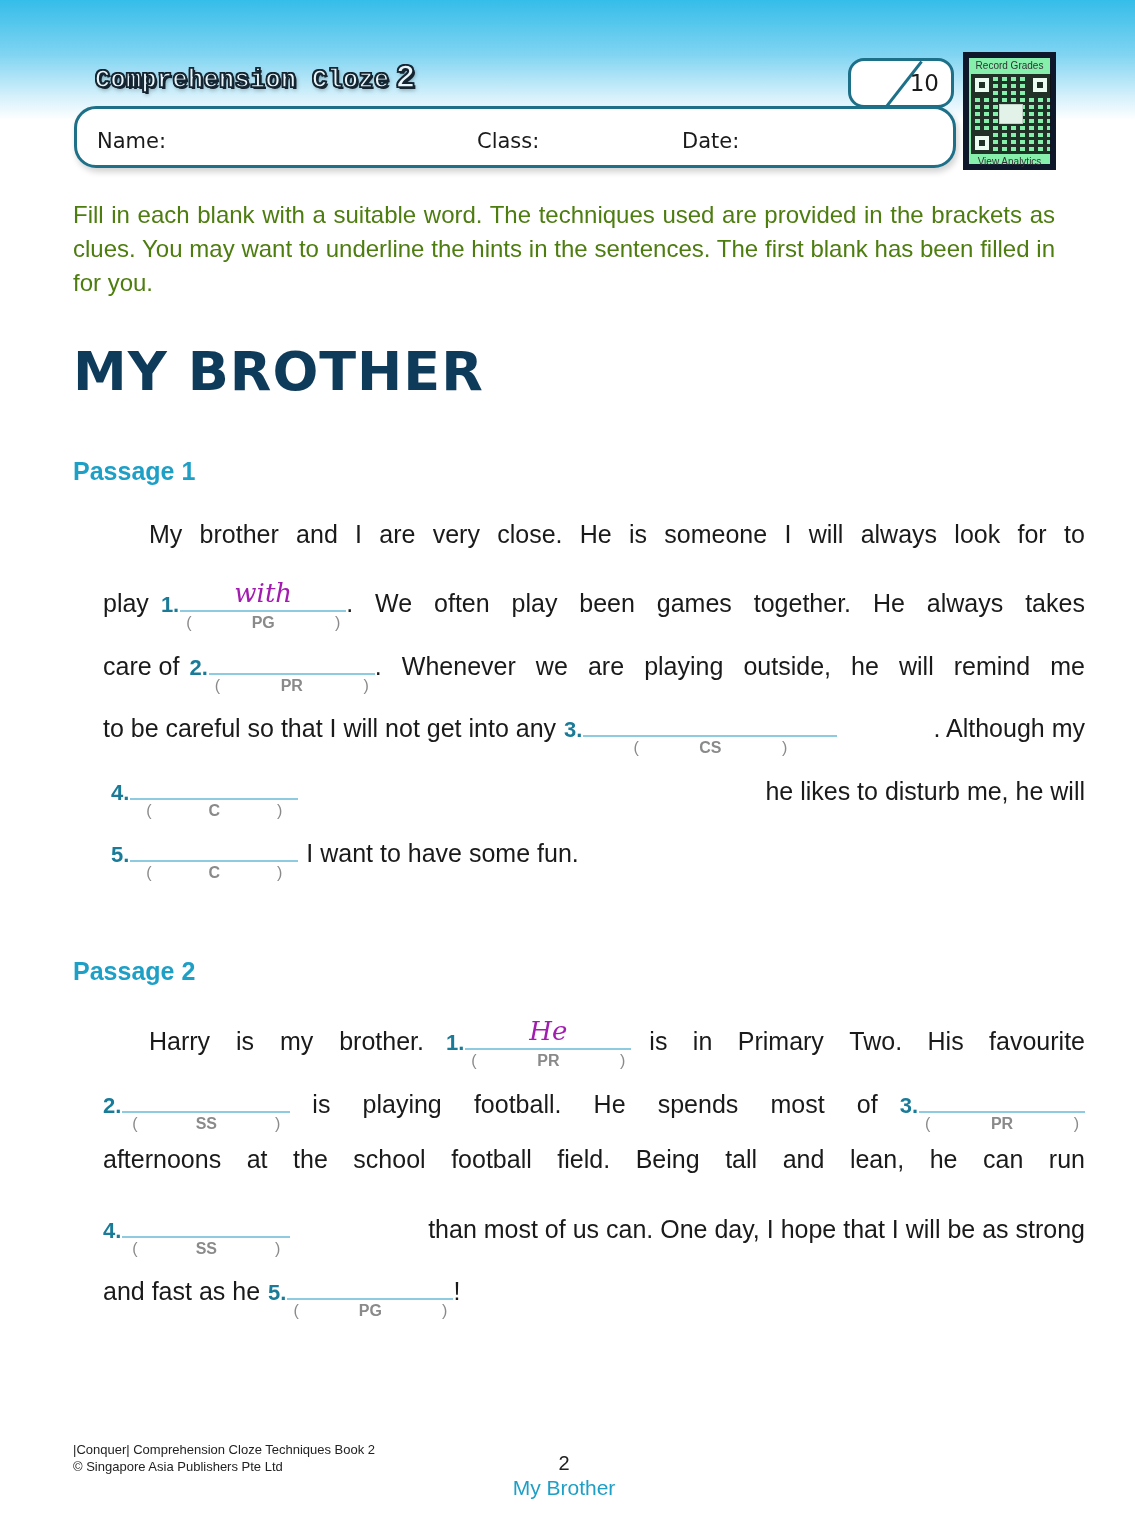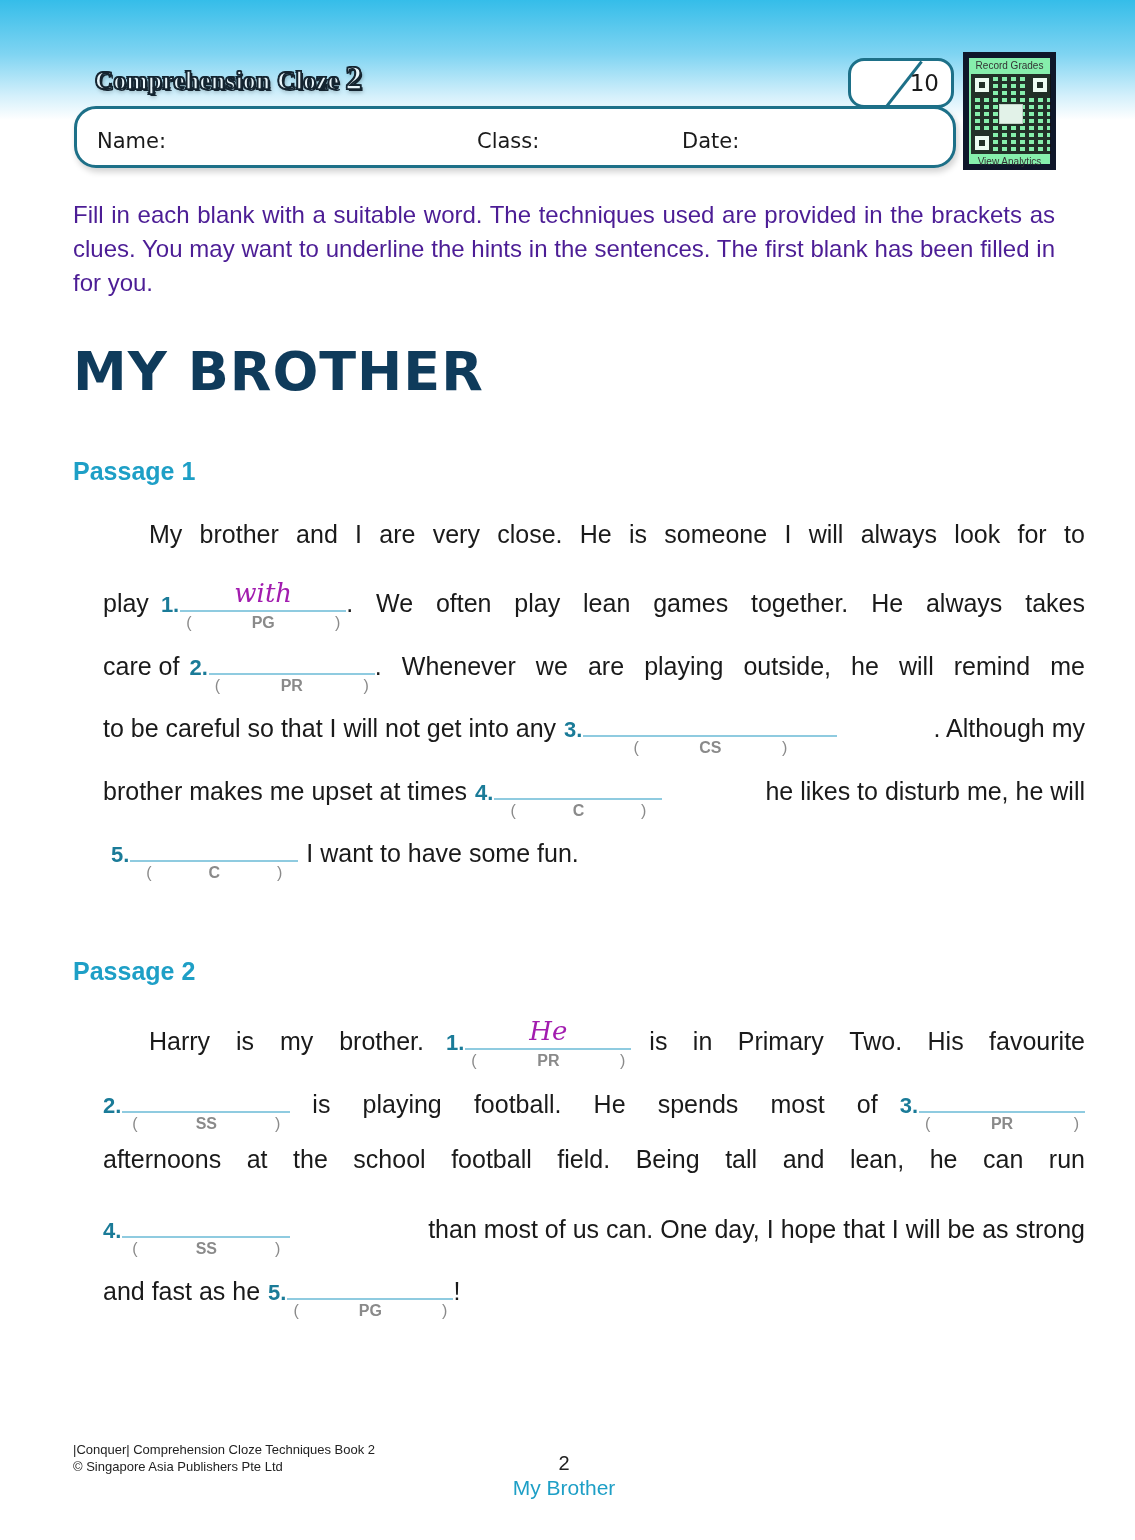--- a/index.html
+++ b/index.html
@@ -6,21 +6,21 @@
   html, body { width: 1135px; height: 1540px; background: #ffffff; overflow: hidden; }
   body { position: relative; font-family: "Liberation Sans", sans-serif; color: #1a1a1a; }
 
   .top-gradient {
     position: absolute; left: 0; top: 0; width: 1135px; height: 120px;
     background: linear-gradient(to bottom, #35bde9 0%, #7fd4f2 45%, #d4f0fb 80%, #ffffff 100%);
   }
 
   .ws-title {
     position: absolute; left: 95px; top: 60px;
-    font-family: Liberation Serif, serif; font-weight: bold; font-size: 25px;
+    font-family: Liberation Mono, monospace; font-weight: bold; font-size: 25px;
     color: #e9f6fb; letter-spacing: 0.5px;
     -webkit-text-stroke: 1.5px #142430;
     text-shadow: 2px 2px 0 #142430, -1px -1px 0 #142430, 1px -1px 0 #142430, -1px 1px 0 #142430, 2px 3px 4px rgba(0,0,0,0.35);
   }
   .ws-title .num { font-size: 33px; margin-left: 6px; }
 
   .info-box {
     position: absolute; left: 74px; top: 106px; width: 882px; height: 62px;
     background: #fff; border: 3.5px solid #1d7088; border-radius: 22px;
     box-shadow: 2px 4px 6px rgba(0,0,0,0.18);
@@ -52,21 +52,21 @@
       repeating-linear-gradient(90deg, #111 0 4px, transparent 4px 9px),
       repeating-linear-gradient(0deg, #111 0 3px, transparent 3px 7px);
     opacity: 0.85;
   }
   .qr-finder { position: absolute; width: 22px; height: 22px; border: 4px solid #111; background: #fff; }
   .qr-finder::after { content: ""; position: absolute; left: 4px; top: 4px; width: 6px; height: 6px; background: #111; }
   .qr-logo { position: absolute; left: 28px; top: 30px; width: 24px; height: 20px; background: #f3f3f3; border: 1px solid #ccc; }
 
   .instructions {
     position: absolute; left: 73px; top: 198px; width: 982px;
-    font-size: 24px; line-height: 34px; color: #4c1d95; text-align: justify;
+    font-size: 24px; line-height: 34px; color: #4d7c0f; text-align: justify;
   }
 
   .main-title {
     position: absolute; left: 73px; top: 340px;
     font-family: "DejaVu Sans", sans-serif; font-weight: bold; font-size: 54px;
     color: #0f3b5b; letter-spacing: 1px; transform: scaleY(0.98);
   }
 
   .passage-heading {
     position: absolute; left: 73px; font-weight: bold; font-size: 25px; color: #1e9fc6;
@@ -170,21 +170,21 @@
         <span class="paren">(</span>
         <span>PG</span>
         <span class="paren">)</span>
       </span>
   </span>
   <span style="flex:1; display:flex; justify-content:space-between;">
     <span>.</span>
       <span>We</span>
       <span>often</span>
       <span>play</span>
-      <span>lean</span>
+      <span>been</span>
       <span>games</span>
       <span>together.</span>
       <span>He</span>
       <span>always</span>
       <span>takes</span>
   </span>
 </div>
 
 <div class="line" style="top:643px;">
   <span>care of</span>
@@ -219,21 +219,20 @@
     <span class="clue" style="padding:0 50px;">
         <span class="paren">(</span>
         <span>CS</span>
         <span class="paren">)</span>
       </span>
   </span>
   <span style="margin-left:auto;">. Although my</span>
 </div>
 
 <div class="line" style="top:768px;">
-  <span>brother makes me upset at times</span>
   <span class="blank-num" style="margin-left:8px;">4.</span>
   <span class="blank" style="width:168px;">
     <span class="answer"></span>
     <span class="clue" style="padding:0 16px;">
         <span class="paren">(</span>
         <span>C</span>
         <span class="paren">)</span>
       </span>
   </span>
   <span style="margin-left:auto;">he likes to disturb me, he will</span>

